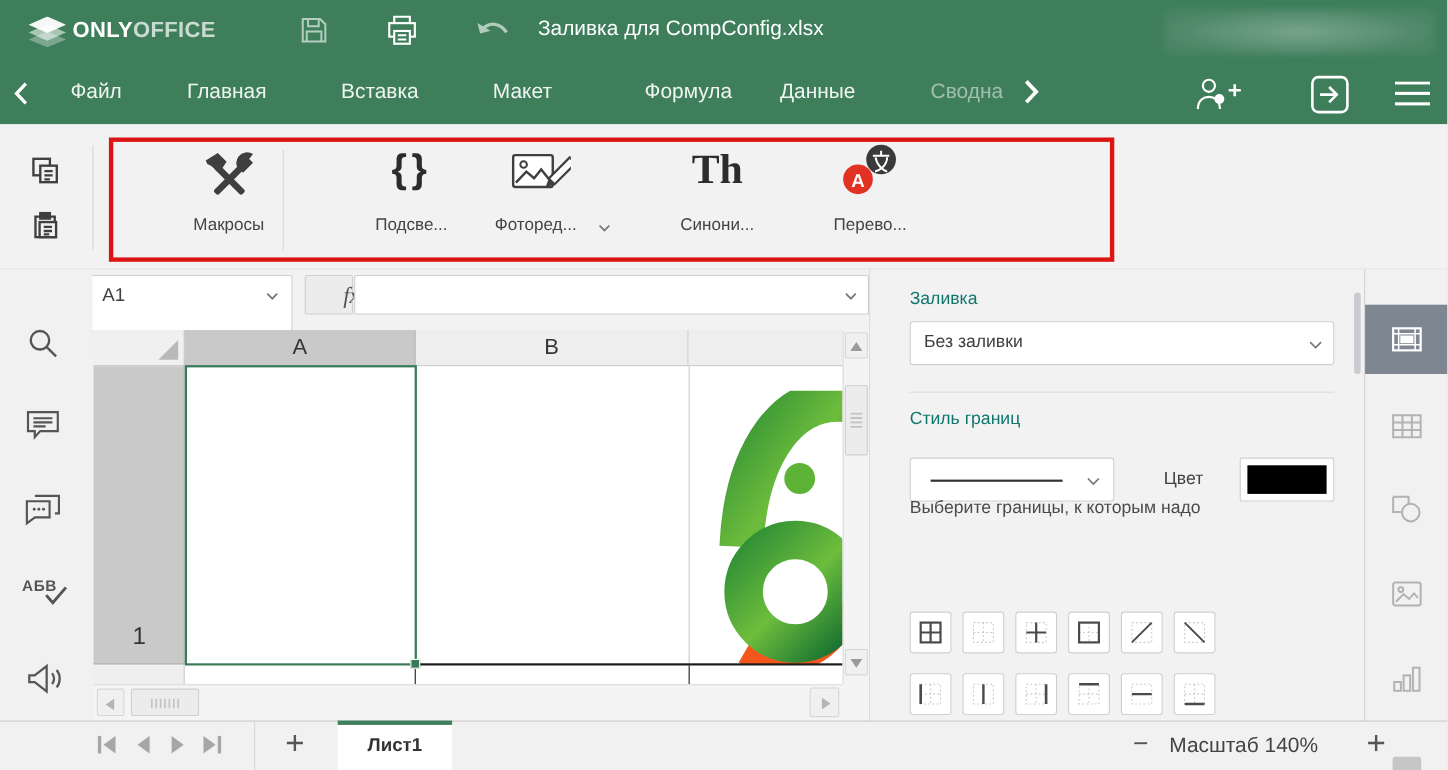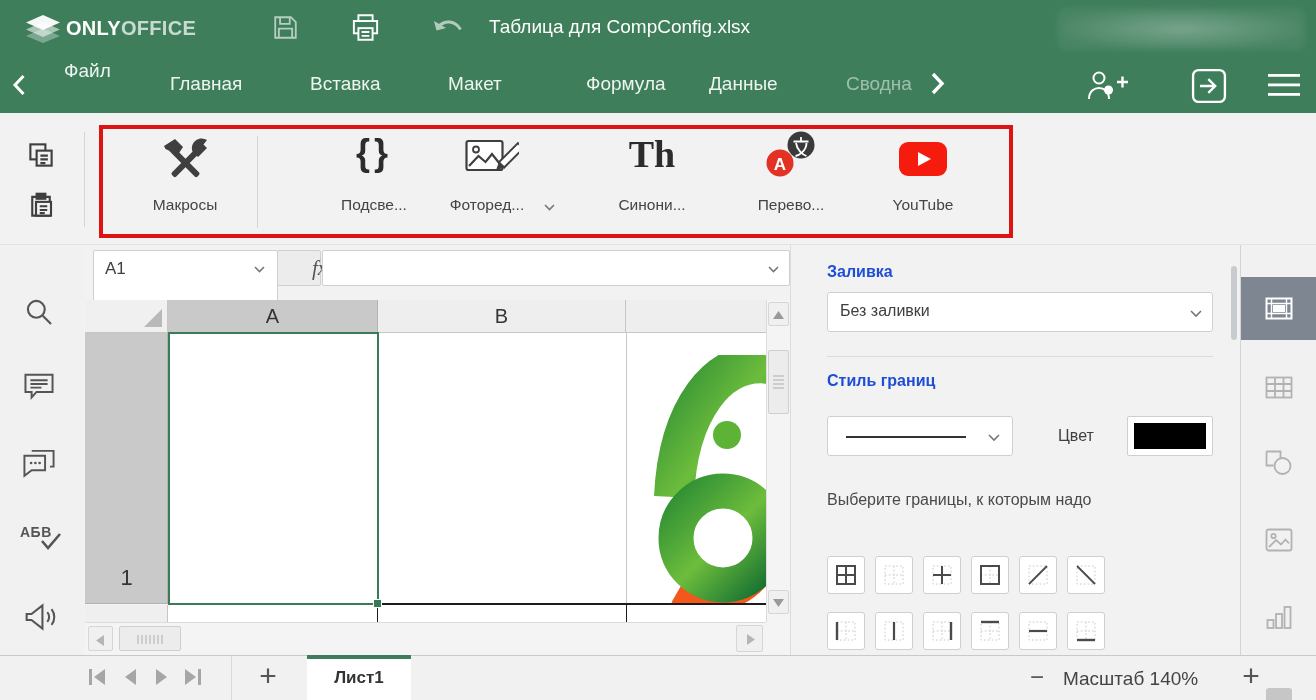--- a/index.html
+++ b/index.html
@@ -1,21 +1,21 @@
 <!DOCTYPE html>
 <html><head>
 <meta charset="utf-8">
 <style>
   html,body{margin:0;padding:0;background:#e8e8e8;}
   #app{position:relative;width:1316px;height:700px;background:#f2f2f2;overflow:hidden;
        font-family:"Liberation Sans",sans-serif;-webkit-font-smoothing:antialiased;}
   .abs{position:absolute;box-sizing:border-box;}
   .tab-label{color:#eef4f0;font-size:19px;white-space:nowrap;}
   .plug-label{font-size:15.5px;color:#444;text-align:center;white-space:nowrap;}
-  .panel-h{font-size:16px;font-weight:bold;color:#1d4ed8;}
+  .panel-h{font-size:16px;font-weight:normal;color:#0f766e;}
   .dd{background:#fff;border:1px solid #cfcfcf;border-radius:3px;}
   .bbtn{width:38px;height:38px;background:#fff;border:1px solid #cfcfcf;border-radius:3px;
         display:flex;align-items:center;justify-content:center;}
   .chev{stroke:#777;stroke-width:1.6;fill:none;}
   svg{display:block;}
 </style>
 </head>
 <body>
 
 <div id="app">
@@ -48,32 +48,32 @@
       <path d="M9 15.5h6 M9 18.5h6"></path>
     </svg>
   </div>
   <div class="abs" style="left:432px;top:17px;opacity:.6;">
     <svg width="33" height="25" viewBox="0 0 33 25">
       <path d="M2 4 l2.5 9.5 9.5-2.5z" fill="#fff"></path>
       <path d="M6 10 C 13 2.5, 23 3.5, 28.5 12.5" fill="none" stroke="#fff" stroke-width="3"></path>
     </svg>
   </div>
 
-  <div class="abs" style="left:489px;top:16px;font-size:19px;color:#fdfefd;">Таблица для CompConfig.xlsx</div>
+  <div class="abs" style="left:489px;top:16px;font-size:19px;color:#fdfefd;">Заливка для CompConfig.xlsx</div>
 
   <div class="abs" style="left:1058px;top:8px;width:247px;height:42px;border-radius:8px;
               background:radial-gradient(ellipse at 50% 50%, rgba(255,255,255,.30), rgba(255,255,255,.06) 75%);
               filter:blur(3px);"></div>
 
   <div class="abs" style="left:12px;top:74px;">
     <svg width="14" height="22" viewBox="0 0 14 22" fill="none" stroke="#fff" stroke-width="3">
         <path d="M11.5 2 L3 11 l8.5 9"></path>
       </svg>
   </div>
-  <div class="abs tab-label" style="left:64px;top:60px;">Файл</div>
+  <div class="abs tab-label" style="left:64px;top:73px;">Файл</div>
   <div class="abs tab-label" style="left:170px;top:73px;">Главная</div>
   <div class="abs tab-label" style="left:310px;top:73px;">Вставка</div>
   <div class="abs tab-label" style="left:448px;top:73px;">Макет</div>
   <div class="abs tab-label" style="left:586px;top:73px;">Формула</div>
   <div class="abs tab-label" style="left:709px;top:73px;">Данные</div>
   <div class="abs tab-label" style="left:846px;top:73px;color:rgba(255,255,255,.5);">Сводна</div>
   <div class="abs" style="left:930px;top:72px;">
     <svg width="15" height="23" viewBox="0 0 15 23" fill="none" stroke="#fff" stroke-width="3.4">
         <path d="M3 2 l9 9.5 L3 21"></path>
       </svg>
@@ -115,21 +115,21 @@
       <path d="M5 5.5 h14 v15 h-14 z"></path>
       <rect x="8.5" y="3" width="7" height="4" fill="#3f3f3f"></rect>
       <rect x="8" y="9.5" width="12" height="11" fill="#f2f2f2"></rect>
       <path d="M11 13h6 M11 16h6 M11 18.5h4"></path>
     </svg>
   </div>
   <div class="abs" style="left:84px;top:132px;width:1px;height:95px;background:#d6d6d6;"></div>
 
   <div class="abs" style="left:99px;top:125px;width:914px;height:113px;border:4px solid #dd1414;z-index:4;"></div>
 
-  <div class="abs" style="left:125px;top:132px;width:120px;height:100px;">
+  <div class="abs" style="left:148px;top:132px;width:120px;height:100px;">
     <div class="abs" style="left:35px;top:5px;">
       <svg width="50" height="46" viewBox="0 0 50 46">
         <g fill="#3f3f3f">
           <rect x="22.5" y="8" width="6" height="36" rx="2" transform="rotate(45 25.5 26)"></rect>
           <rect x="22.5" y="8" width="6" height="36" rx="2" transform="rotate(-45 25.5 26)"></rect>
           <path d="M4 9 L15 2 l8 8 -6 9 -5.5-3 a13 13 0 0 0 -6-4 z"></path>
           <path d="M47 3 a10 10 0 0 0 -13 2 10 10 0 0 0 -1.5 9.5 l5.5 5.5 9-9 -3.5-3.5 3.5-4.5 z"></path>
         </g>
       </svg>
     </div>
@@ -176,31 +176,22 @@
           <path d="M44.5 13 c0 8-8 12.5-11 13"></path>
           <path d="M34 13 c1 7 6.5 11.5 10.5 13"></path>
         </g>
         <circle cx="18" cy="33" r="13.5" fill="#e23224"></circle>
       </svg>
     </div>
     <div class="abs" style="left:40px;top:27px;width:18px;text-align:center;font-size:17px;font-weight:bold;color:#fff;">A</div>
     <div class="abs plug-label" style="left:0;top:68px;width:120px;">Перево...</div>
   </div>
 
-  <div class="abs" style="left:863px;top:132px;width:120px;height:100px;">
-    <div class="abs" style="left:36px;top:10px;">
-      <svg width="48" height="34" viewBox="0 0 48 34">
-        <rect width="48" height="34" rx="9" fill="#f61c0d"></rect>
-        <path d="M19 10 l13 7 -13 7 z" fill="#fff"></path>
-      </svg>
-    </div>
-    <div class="abs plug-label" style="left:0;top:64px;width:120px;">YouTube</div>
-  </div>
-
-  <div class="abs dd" style="left:93px;top:250px;width:185px;height:52px;border-radius:2px;">
+
+  <div class="abs dd" style="left:81px;top:250px;width:185px;height:52px;border-radius:2px;">
     <span class="abs" style="left:11px;top:8px;font-size:17px;color:#3f3f3f;">A1</span>
     <span class="abs" style="left:160px;top:15px;">
       <svg width="11" height="7" viewBox="0 0 11 7">
           <path class="chev" d="M1 1 l4.5 4.5 L10 1"></path>
         </svg>
     </span>
   </div>
   <div class="abs" style="left:277px;top:250px;width:44px;height:36px;background:#ececec;border:1px solid #cfcfcf;border-radius:2px;text-align:center;">
     <span style="font-family:'Liberation Serif',serif;font-style:italic;font-size:21px;color:#555;line-height:34px;margin-left:34px;">fx</span>
   </div>
@@ -361,21 +352,21 @@
       <svg width="12" height="8" viewBox="0 0 12 8">
           <path class="chev" d="M1 1 l5 5 5-5"></path>
         </svg>
     </span>
   </div>
   <div class="abs" style="left:1058px;top:427px;font-size:16px;color:#404040;">Цвет</div>
   <div class="abs" style="left:1127px;top:416px;width:86px;height:40px;background:#fff;border:1px solid #cfcfcf;border-radius:2px;">
     <div class="abs" style="left:6px;top:6px;width:72px;height:26px;background:#000;"></div>
   </div>
 
-  <div class="abs" style="left:827px;top:491px;font-size:16px;color:#4a4a4a;">Выберите границы, к которым надо</div>
+  <div class="abs" style="left:827px;top:453px;font-size:16px;color:#4a4a4a;">Выберите границы, к которым надо</div>
 
   <div class="abs bbtn" style="left:827px;top:556px;">
     <svg width="26" height="26" viewBox="0 0 26 26">
         <g stroke="#4a4a4a" fill="none">
           <rect x="4" y="4" width="18" height="18" stroke-width="2"></rect>
           <path d="M13 4v18 M4 13h18" stroke-width="2"></path>
         </g>
       </svg>
   </div>
   <div class="abs bbtn" style="left:875px;top:556px;">

